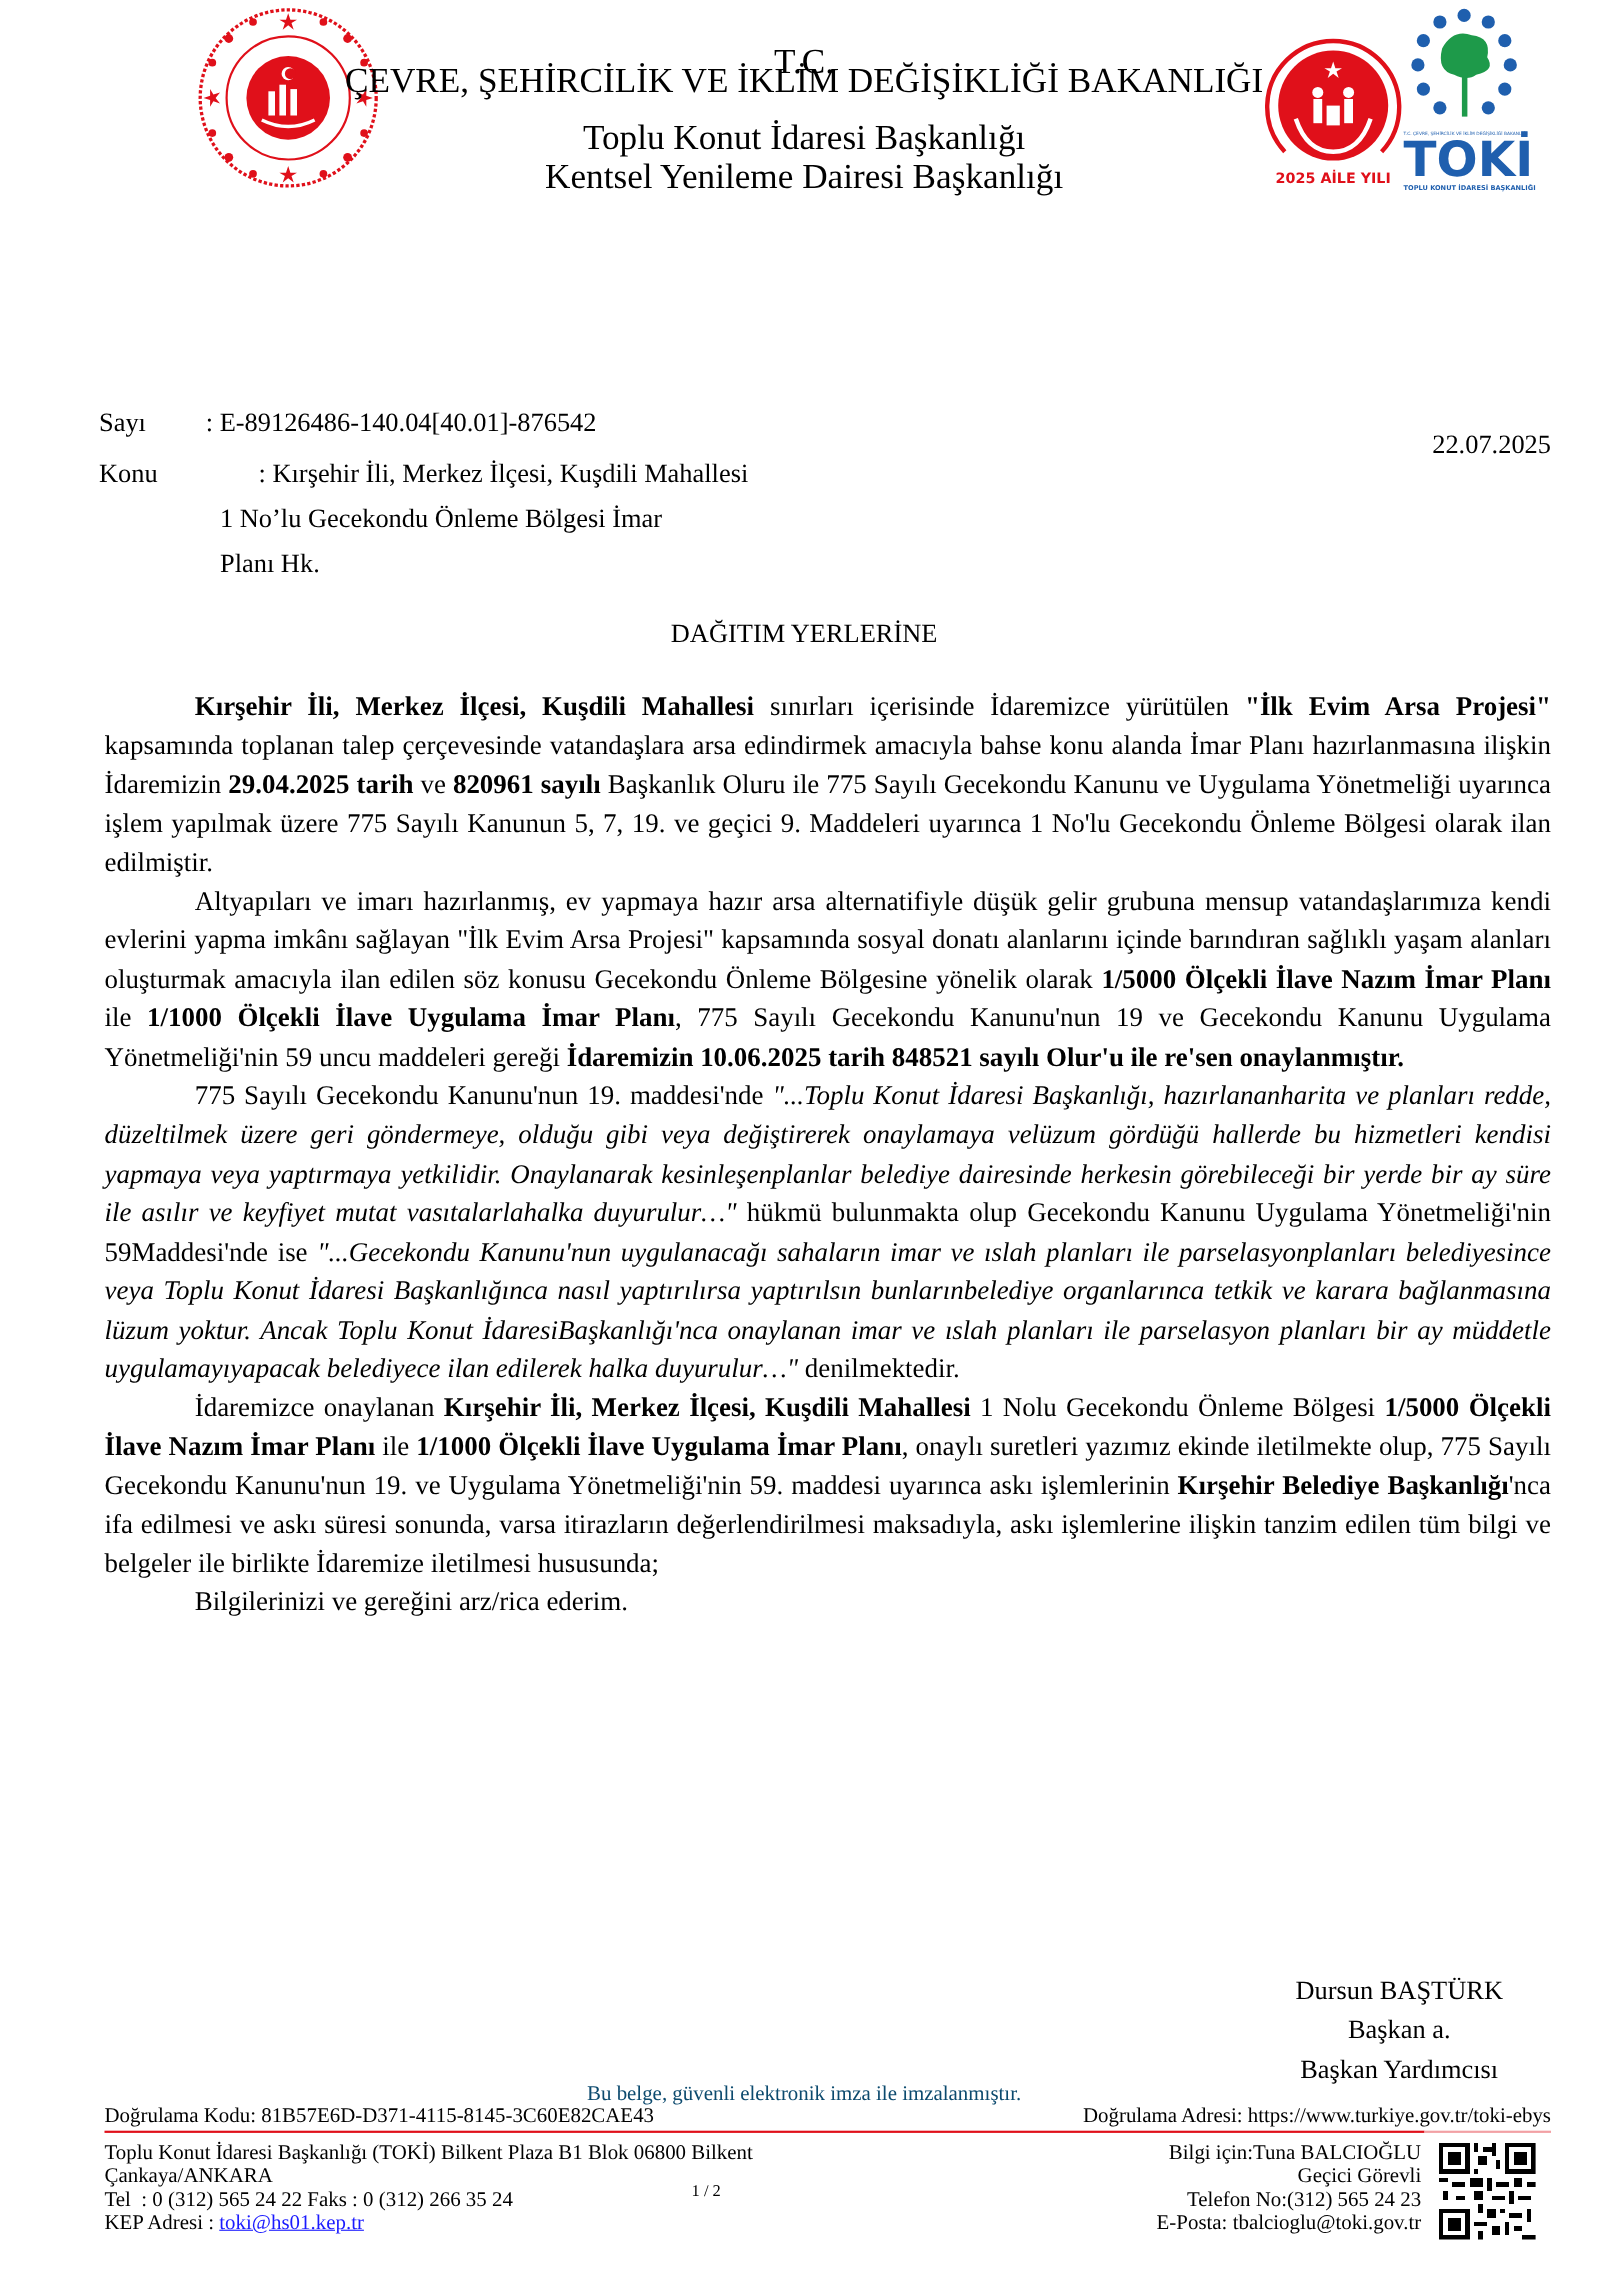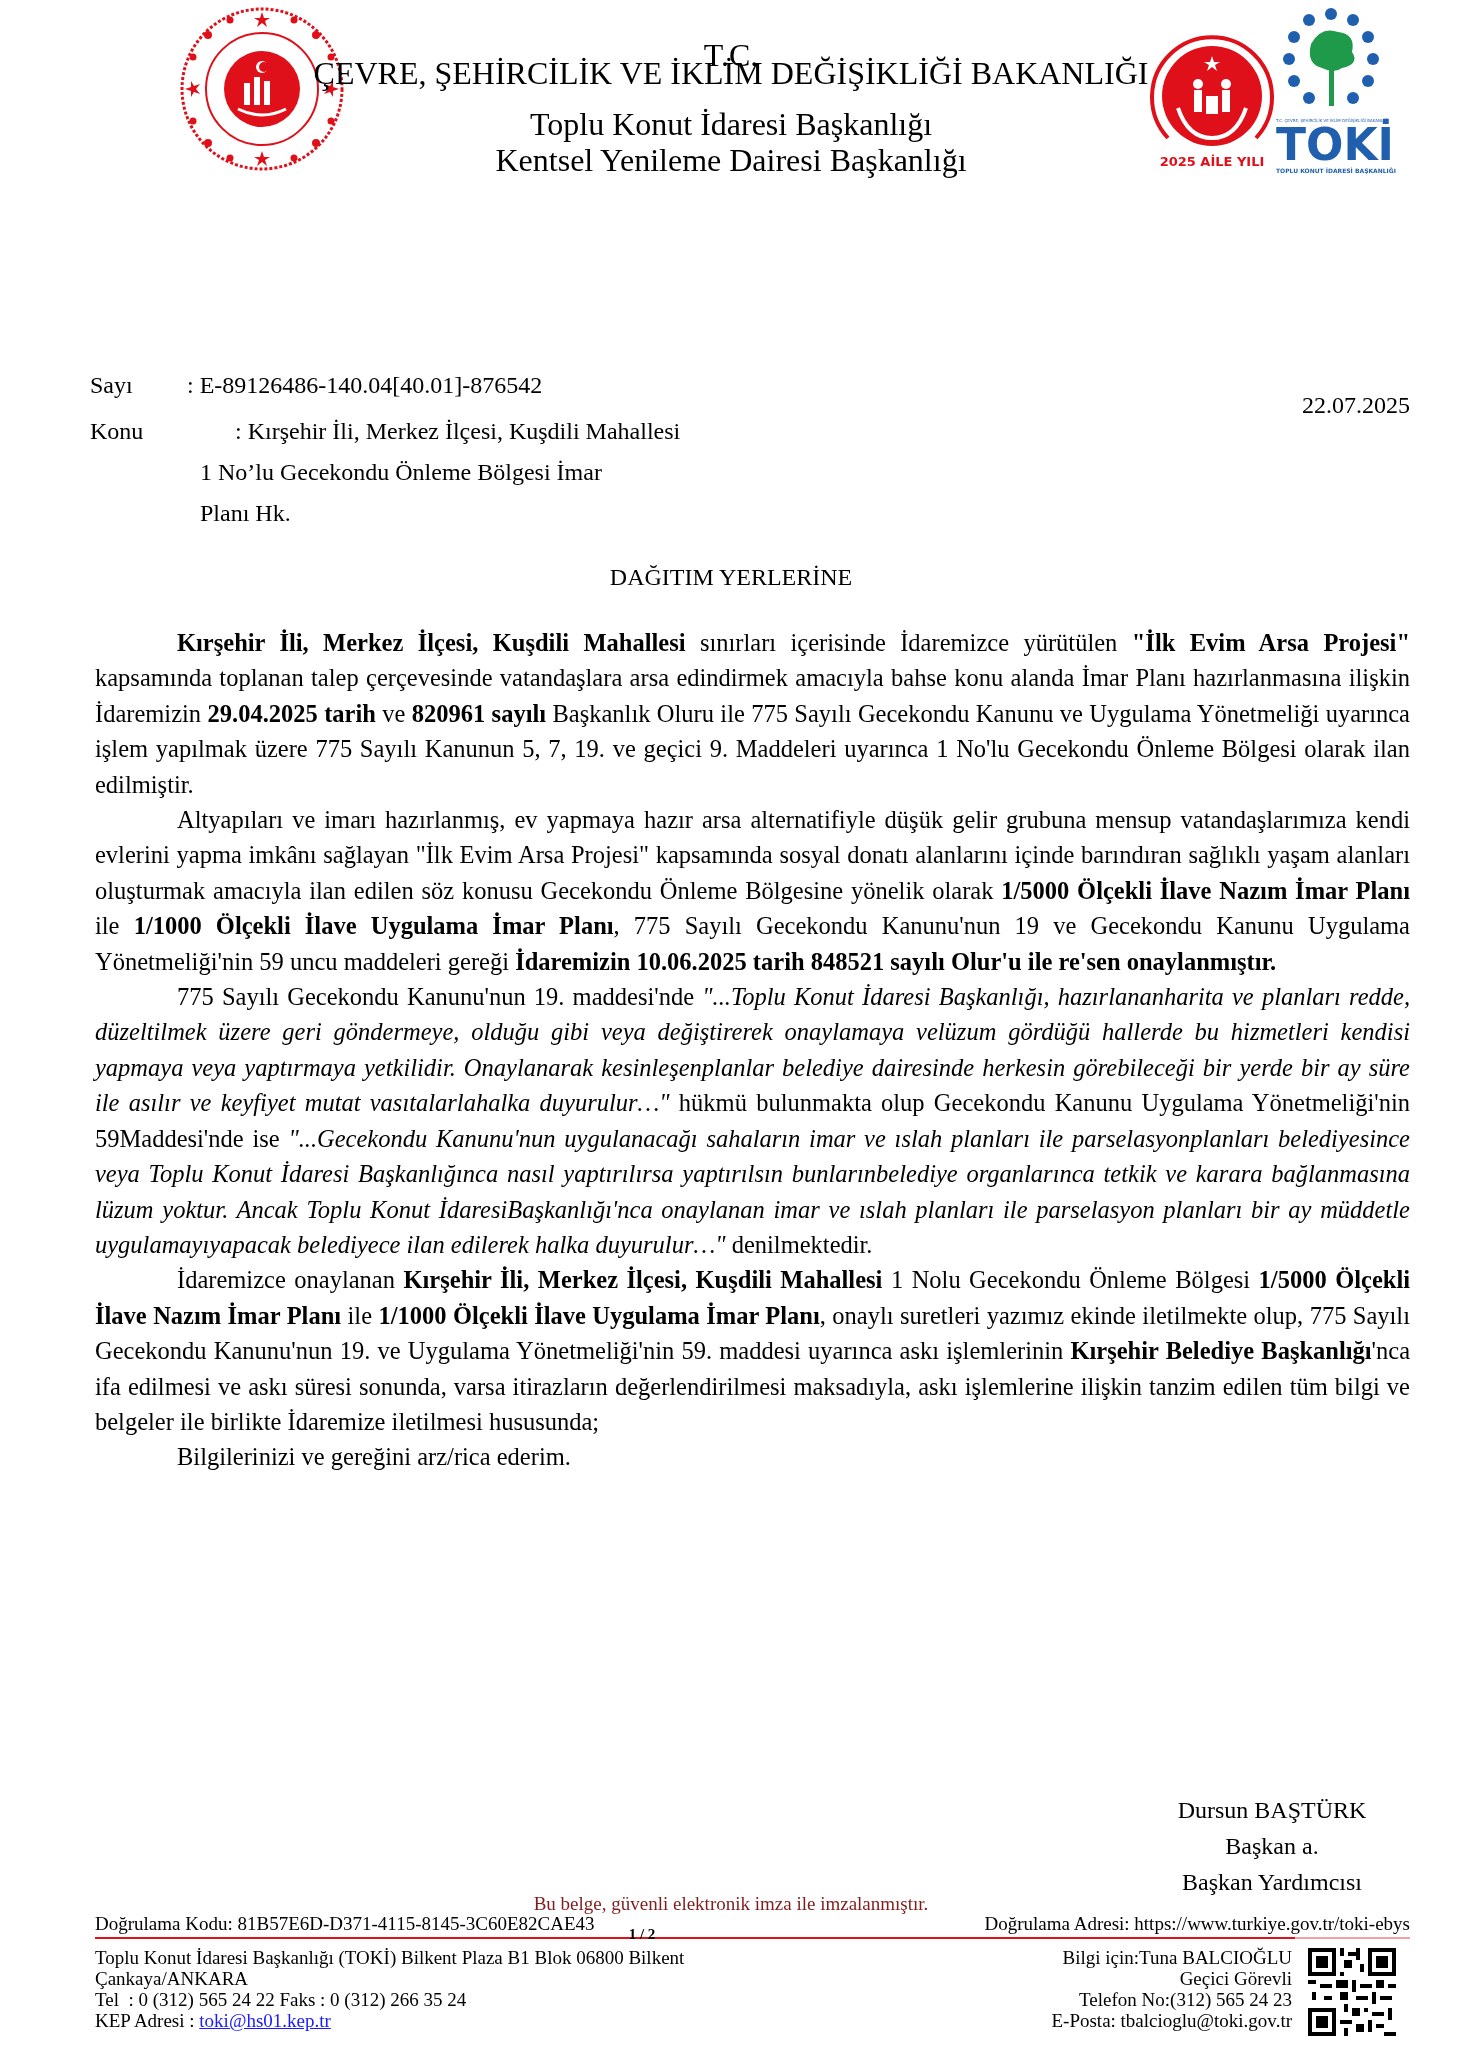--- a/index.html
+++ b/index.html
@@ -7,21 +7,21 @@
          font-family:"Liberation Serif", "DejaVu Serif", serif; color:#000; }
   .abs { position:absolute; }
   .header-text { position:absolute; left:0; width:1462px; text-align:center; font-size:32px; line-height:35px; }
   .meta-row { position:absolute; font-size:24px; line-height:34px; }
   .body-block { position:absolute; left:95px; width:1315px; font-size:24.5px; line-height:35.4px; text-align:justify; }
   .body-block p { margin:0; text-indent:82px; }
   .body-block b { font-weight:bold;margin-top:32px; }
   .body-block i { font-style:italic; }
   .sig { position:absolute; right:60px; text-align:center; font-size:24px; line-height:36px; width:260px; }
   .footer-small { font-size:19px; line-height:21px; }
-  .red { color:#7f1d1d; }
+  .red { color:#0c4a6e; }
   .link { color:#1a1aff; text-decoration:underline; }
 </style>
 </head>
 <body>
 
 <div class="abs" style="left:178px; top:5px; width:168px; height:168px;">
   <svg width="168" height="168" viewBox="0 0 168 168">
     <circle cx="84" cy="84" r="80" fill="none" stroke="#e0101a" stroke-width="3" stroke-dasharray="3 2"></circle>
     <circle cx="84" cy="84" r="56" fill="none" stroke="#e0101a" stroke-width="2"></circle>
     <circle cx="84" cy="84" r="38" fill="#e0101a"></circle>
@@ -182,13 +182,13 @@
       <rect x="8" y="18" width="3" height="1"></rect>
         <rect x="12" y="19" width="2" height="2"></rect>
         <rect x="15" y="18" width="1" height="3"></rect>
       <rect x="17" y="19" width="2" height="1"></rect>
         <rect x="19" y="21" width="3" height="1"></rect>
         <rect x="9" y="20" width="1" height="2"></rect>
     </g>
   </svg>
 </div>
 
-<div class="abs" style="left:0; width:1284px; top:1926px; text-align:center; font-size:15px;font-weight:bold;">1 / 2</div>
+<div class="abs" style="left:0; width:1284px; top:1984px; text-align:center; font-size:15px;">1 / 2</div>
 
 </body></html>

